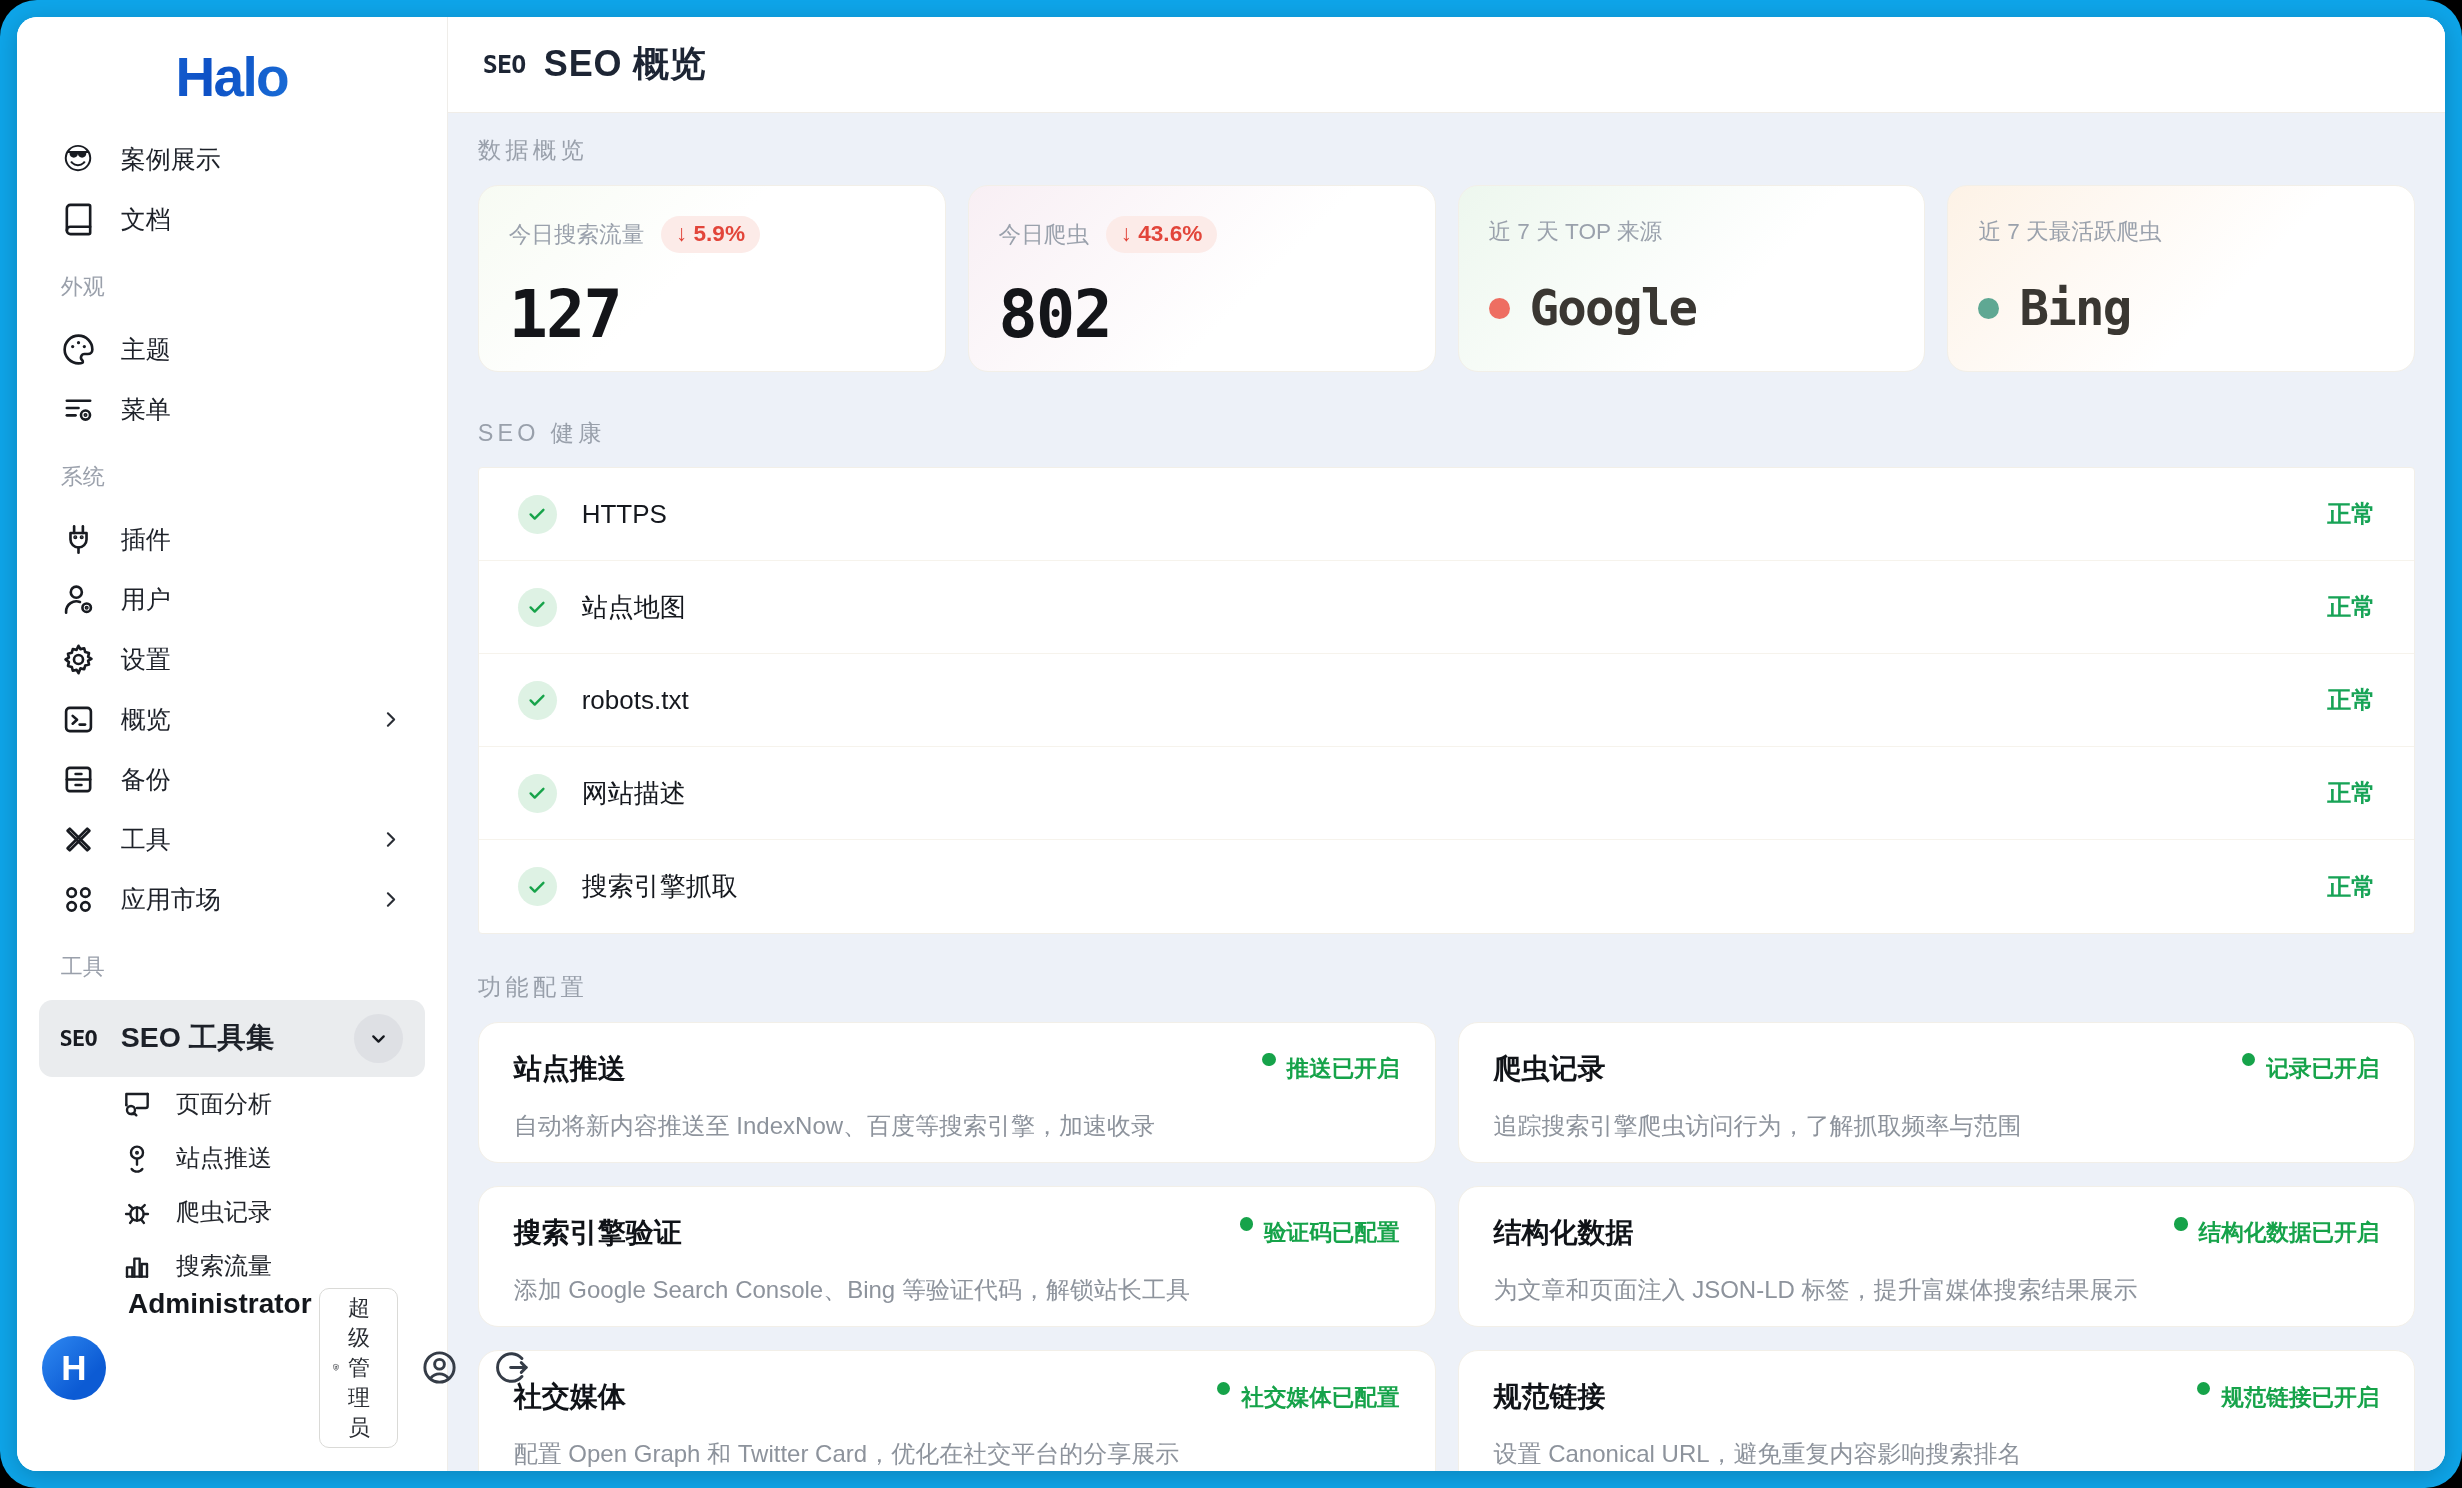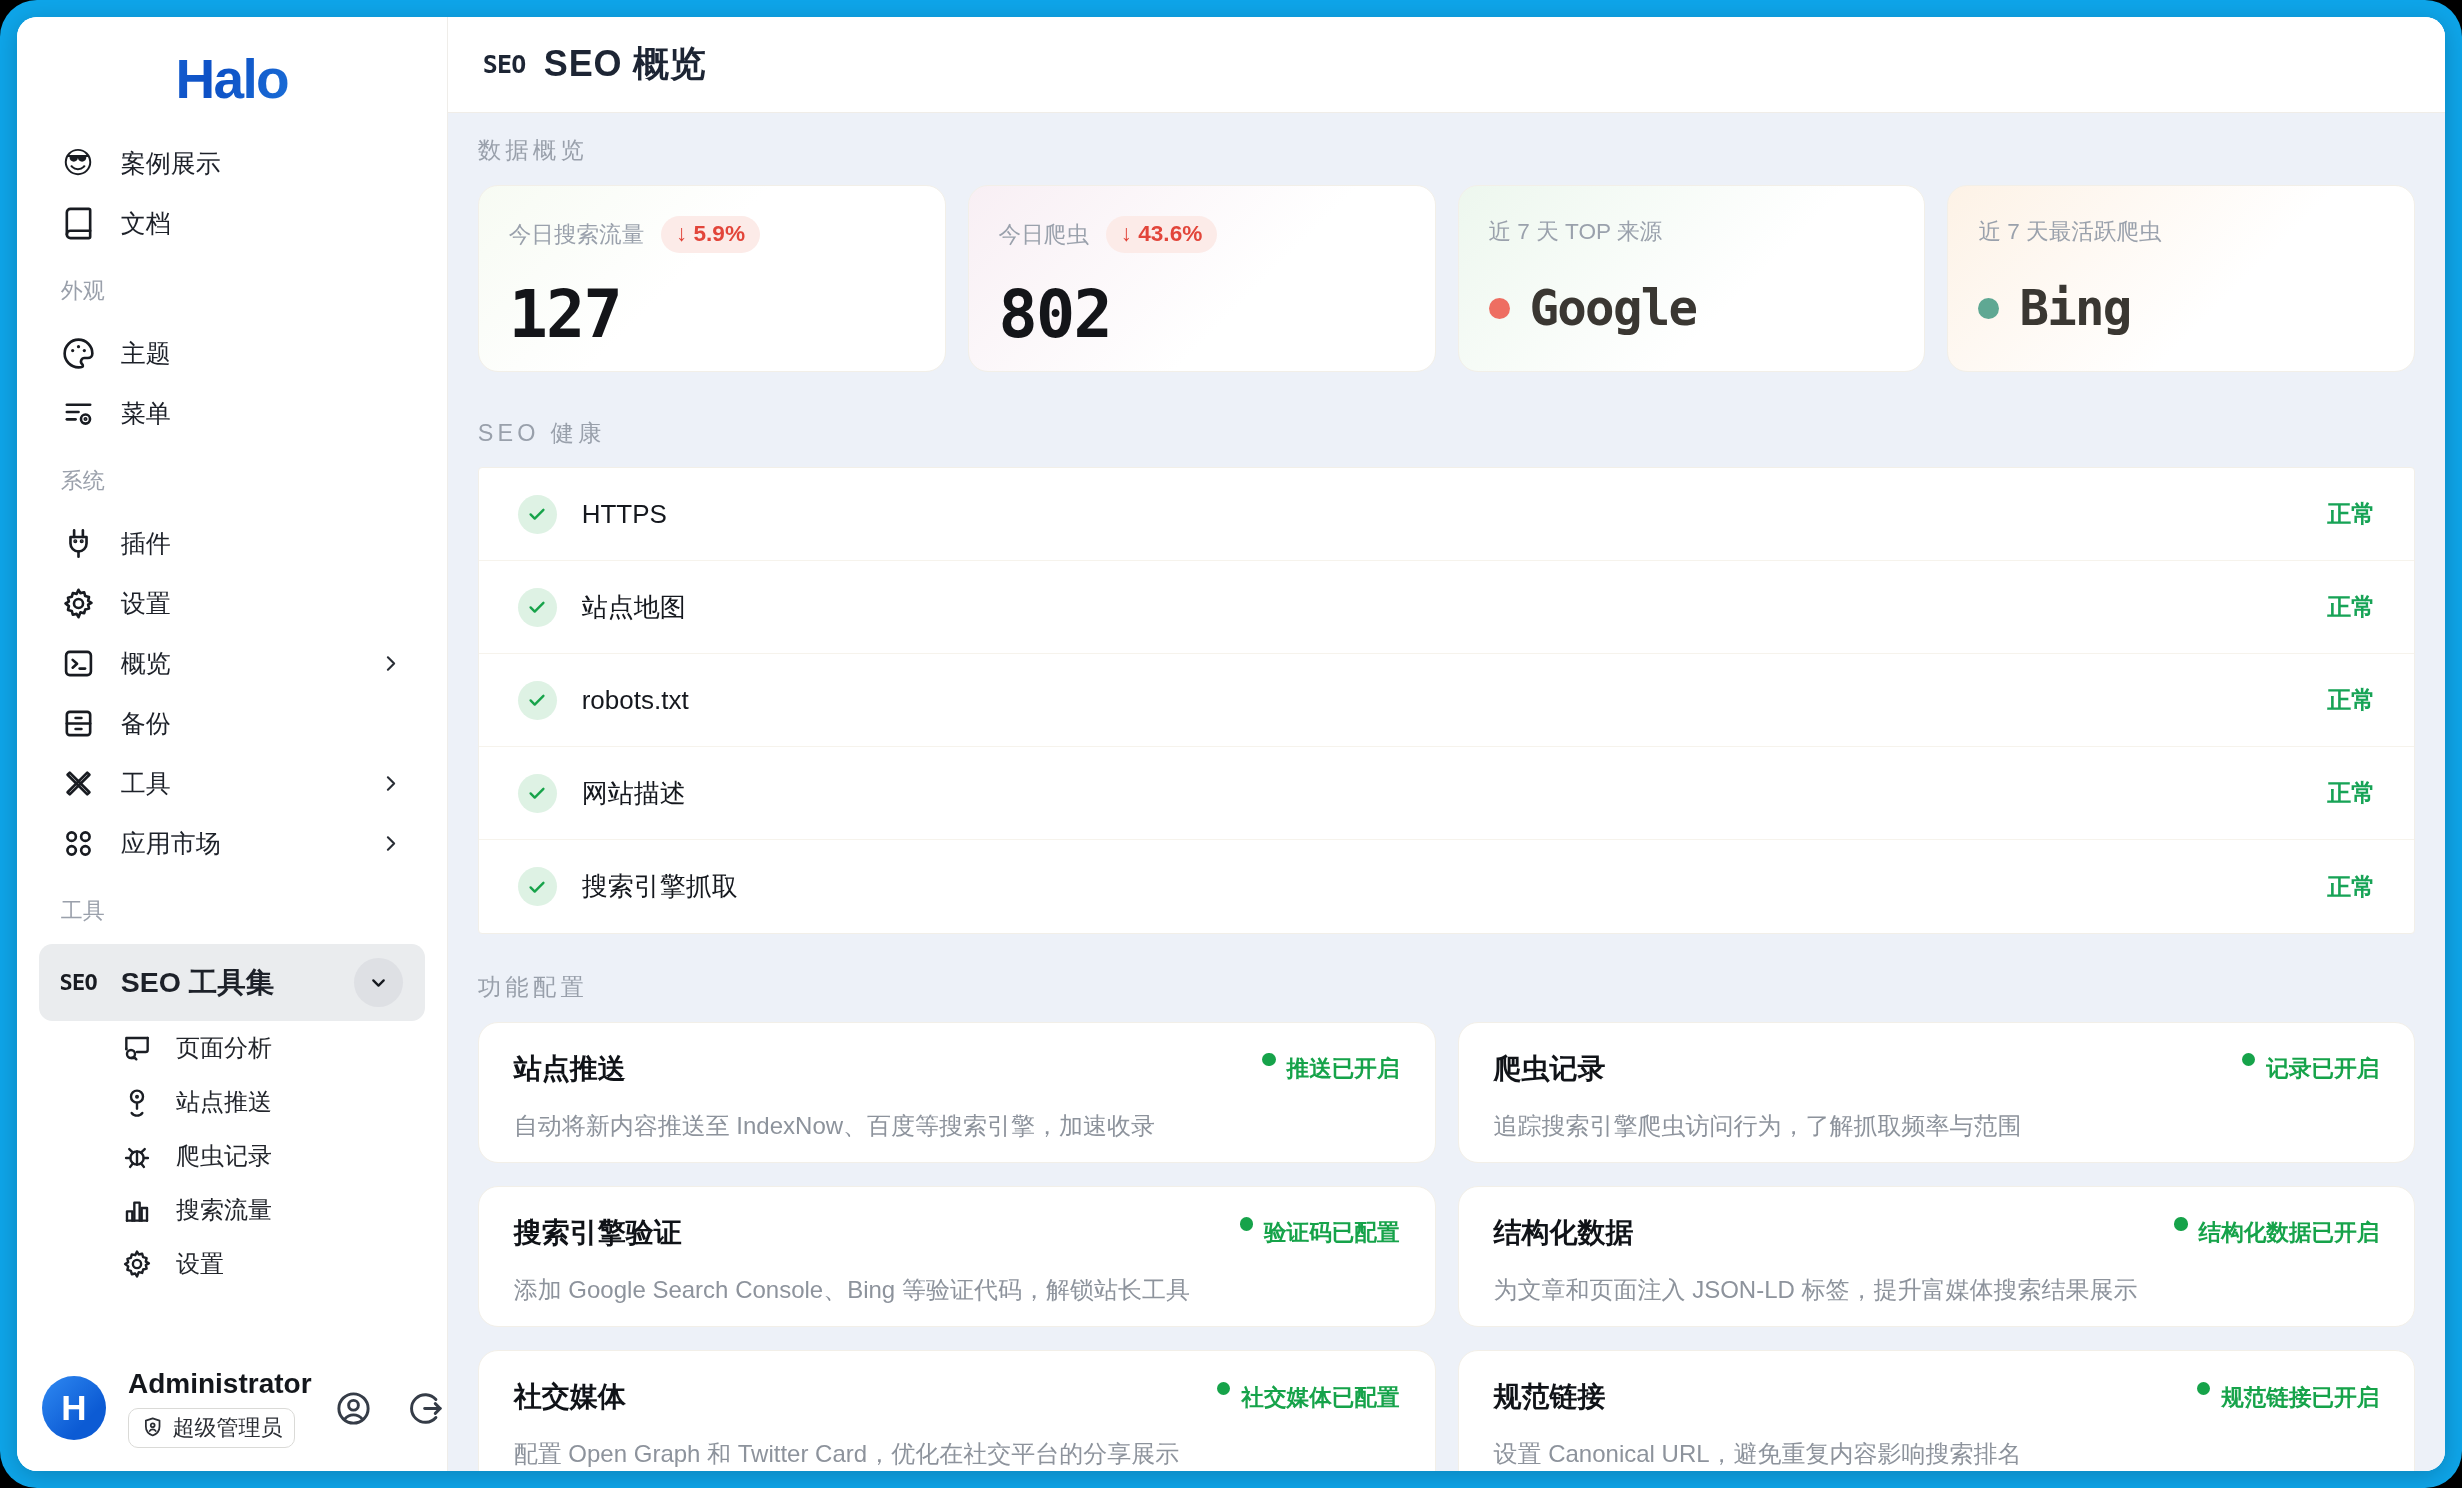--- a/index.html
+++ b/index.html
@@ -32,21 +32,21 @@
   .chev-btn { margin-left:auto; width:49px; height:49px; border-radius:50%; background:#dee0e4;
     display:flex; align-items:center; justify-content:center; color:#16191f; }
   .chev-btn svg { width:25px; height:25px; }
   .submenu-item { height:54px; display:flex; align-items:center; gap:23.4px;
     padding:0 22px 0 82px; font-size:24px; color:#23262c; cursor:pointer; }
   .submenu-item .icon { width:32px; height:32px; flex:0 0 32px; color:#1b1e24; }
   .user-area { margin-top:auto; display:flex; align-items:center; gap:22px; padding:10px 3.3px 3.3px; }
   .avatar { width:64px; height:64px; border-radius:50%; flex:0 0 64px;
     background:linear-gradient(135deg,#2f89f2 0%,#0c5bd4 70%); color:#fff; font-weight:bold;
     font-size:35px; display:flex; align-items:center; justify-content:center; }
-  .user-info { display:flex; flex-direction:column; gap:7.5px; }
+  .user-info { display:flex; flex-direction:row; gap:7.5px; }
   .user-name { font-size:28px; font-weight:600; color:#14171c; }
   .role-badge { display:inline-flex; align-items:center; gap:8.4px; border:1.7px solid #dadad7;
     border-radius:10px; padding:4.2px 11.7px; font-size:22px; color:#2b2e34; width:fit-content; }
   .role-badge .icon { width:23.4px; height:23.4px; color:#2b2e34; }
   .user-actions { margin-left:auto; display:flex; gap:33px; color:#353c47; }
   .user-actions .icon { width:39px; height:39px; cursor:pointer; }
 
   
   .main { flex:1 1 auto; min-width:0; display:flex; flex-direction:column; background:#edf1f8; }
   .main-header { flex:0 0 96px; height:96px; background:#fff; border-bottom:0.8px solid #f0ede8;
@@ -156,20 +156,31 @@
                 <path d="M12 17.5V21"></path>
                 <circle cx="9.8" cy="10.4" r=".5" fill="currentColor"></circle>
                 <circle cx="14.2" cy="10.4" r=".5" fill="currentColor"></circle>
               </svg>
         </span>
         <span>插件</span>
       </div>
       <div class="nav-item">
         <span class="icon">
           <svg viewBox="0 0 24 24" fill="none" stroke="currentColor" stroke-width="1.8" stroke-linecap="round" stroke-linejoin="round">
+                <circle cx="10.5" cy="7" r="3.8"></circle>
+                <path d="M3.5 21v-.8a7 7 0 0 1 9.5-6.5"></path>
+                <circle cx="17.6" cy="17.6" r="2.9"></circle>
+                <circle cx="17.6" cy="17.6" r=".5" fill="currentColor"></circle>
+              </svg>
+        </span>
+        <span>用户</span>
+      </div>
+      <div class="nav-item">
+        <span class="icon">
+          <svg viewBox="0 0 24 24" fill="none" stroke="currentColor" stroke-width="1.8" stroke-linecap="round" stroke-linejoin="round">
                 <circle cx="12" cy="12" r="3.1"></circle>
                 <path d="M12 2.6l1.3 2.3 2.6-.6.7 2.6 2.6.7-.6 2.6 2.3 1.3-2.3 1.3.6 2.6-2.6.7-.7 2.6-2.6-.6L12 21.4l-1.3-2.3-2.6.6-.7-2.6-2.6-.7.6-2.6L3.1 12l2.3-1.3-.6-2.6 2.6-.7.7-2.6 2.6.6z"></path>
               </svg>
         </span>
         <span>设置</span>
       </div>
       <div class="nav-item">
         <span class="icon">
           <svg viewBox="0 0 24 24" fill="none" stroke="currentColor" stroke-width="1.8" stroke-linecap="round" stroke-linejoin="round">
                 <rect x="3.5" y="4" width="17" height="16" rx="2.5"></rect>

